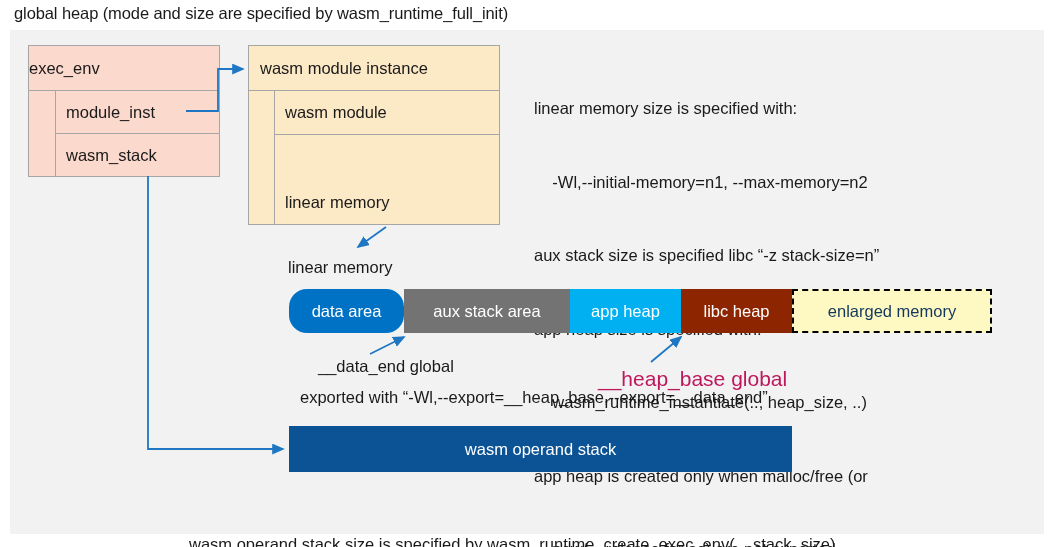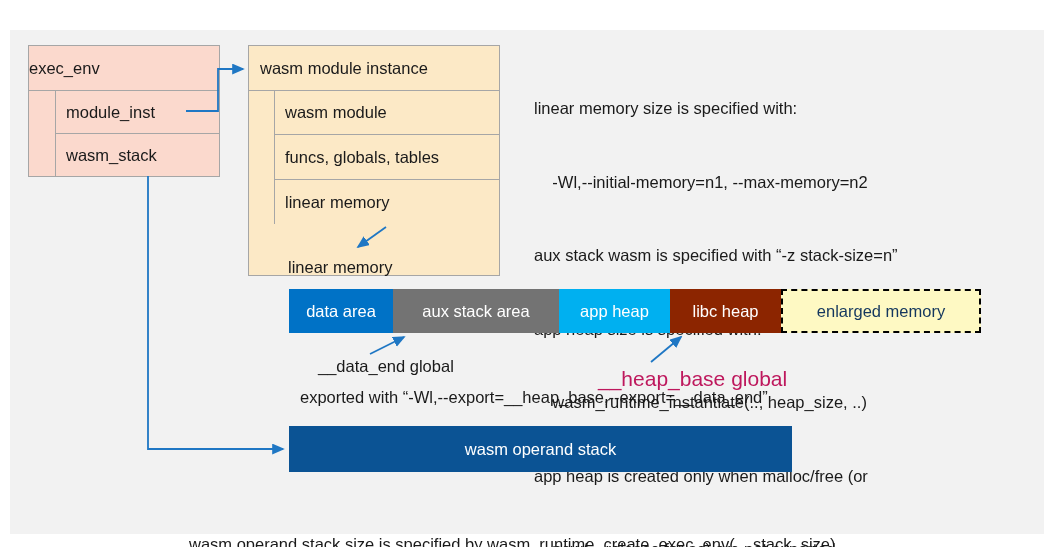--- a/index.html
+++ b/index.html
@@ -89,21 +89,21 @@
     height: 42px;
     box-sizing: border-box;
     padding-left: 10px;
   }
 
   
   #module-instance-box {
     left: 248px;
     top: 45px;
     width: 252px;
-    height: 231px;
+    height: 180px;
     background: #fce9c6;
     border: 1px solid #a6a6a6;
     box-sizing: border-box;
   }
   #module-instance-title {
     position: absolute;
     left: 0; top: 0;
     width: 250px;
     height: 45px;
     box-sizing: border-box;
@@ -241,52 +241,52 @@
     width: 1054px;
     height: 547px;
     pointer-events: none;
   }
 </style>
 </head>
 <body>
 
 <div id="root">
 
+  <div class="abs" id="page-title">global heap (mode and size are specified by wasm_runtime_full_init)</div>
 
   <div class="abs" id="canvas-panel"></div>
 
   <div class="abs" id="exec-env-box">
     <div class="row-label" id="exec-env-title">exec_env</div>
     <div id="exec-env-indent"></div>
     <div class="row-label" id="module-inst-row">module_inst</div>
     <div class="row-label" id="wasm-stack-row">wasm_stack</div>
   </div>
 
   <div class="abs" id="module-instance-box">
     <div class="row-label" id="module-instance-title">wasm module instance</div>
     <div id="module-instance-indent"></div>
     <div class="row-label" id="wasm-module-row">wasm module</div>
-    <div class="row-label" id="funcs-globals-row">funcs, globals, tables</div>
     <div class="row-label" id="linear-memory-row">linear memory</div>
   </div>
 
   <div class="abs" id="config-notes">
     <div>linear memory size is specified with:</div>
     <div>    -Wl,--initial-memory=n1, --max-memory=n2</div>
-    <div>aux stack wasm is specified with “-z stack-size=n”</div>
+    <div>aux stack size is specified libc “-z stack-size=n”</div>
     <div>app heap size is specified with:</div>
     <div>    wasm_runtime_instantiate(.., heap_size, ..)</div>
     <div>app heap is created only when malloc/free (or</div>
     <div>__new/__release for as) are not exported</div>
   </div>
 
   <div class="abs" id="linear-memory-caption">linear memory</div>
 
   <div class="abs" id="memory-bar">
-    <div class="mem-seg" style="width: 104px; background: rgb(0, 114, 198); color: rgb(255, 255, 255);">data area</div>
+    <div class="mem-seg" style="width: 115px; background: rgb(0, 114, 198); color: rgb(255, 255, 255); border-radius: 18px;">data area</div>
     <div class="mem-seg" style="width: 166px; background: #737373; color: rgb(255, 255, 255);">aux stack area</div>
     <div class="mem-seg" style="width: 111px; background: rgb(0, 176, 240); color: rgb(255, 255, 255);">app heap</div>
     <div class="mem-seg" style="width: 111px; background: rgb(140, 37, 0); color: rgb(255, 255, 255);">libc heap</div>
     <div class="mem-seg dashed" style="width: 200px; color: rgb(20, 55, 94);">enlarged memory</div>
   </div>
 
   <div class="abs" id="data-end-label">__data_end global</div>
   <div class="abs" id="heap-base-label">__heap_base global</div>
   <div class="abs" id="export-note">exported with “-Wl,--export=__heap_base,--export=__data_end”</div>
 

